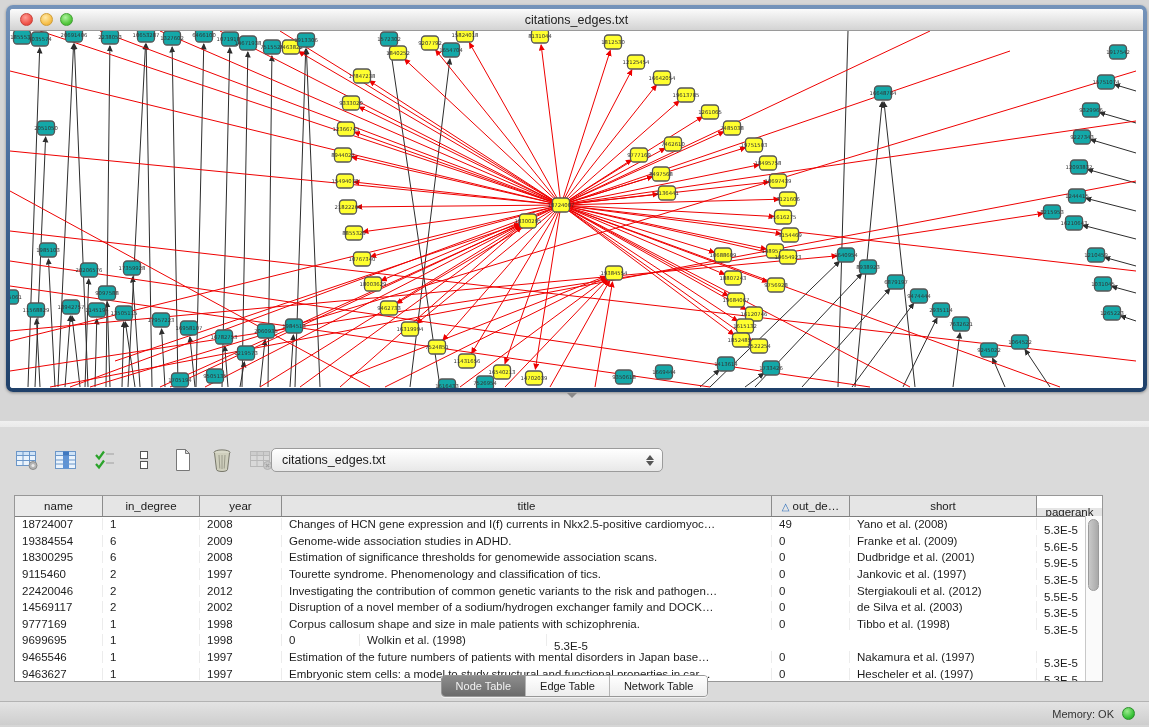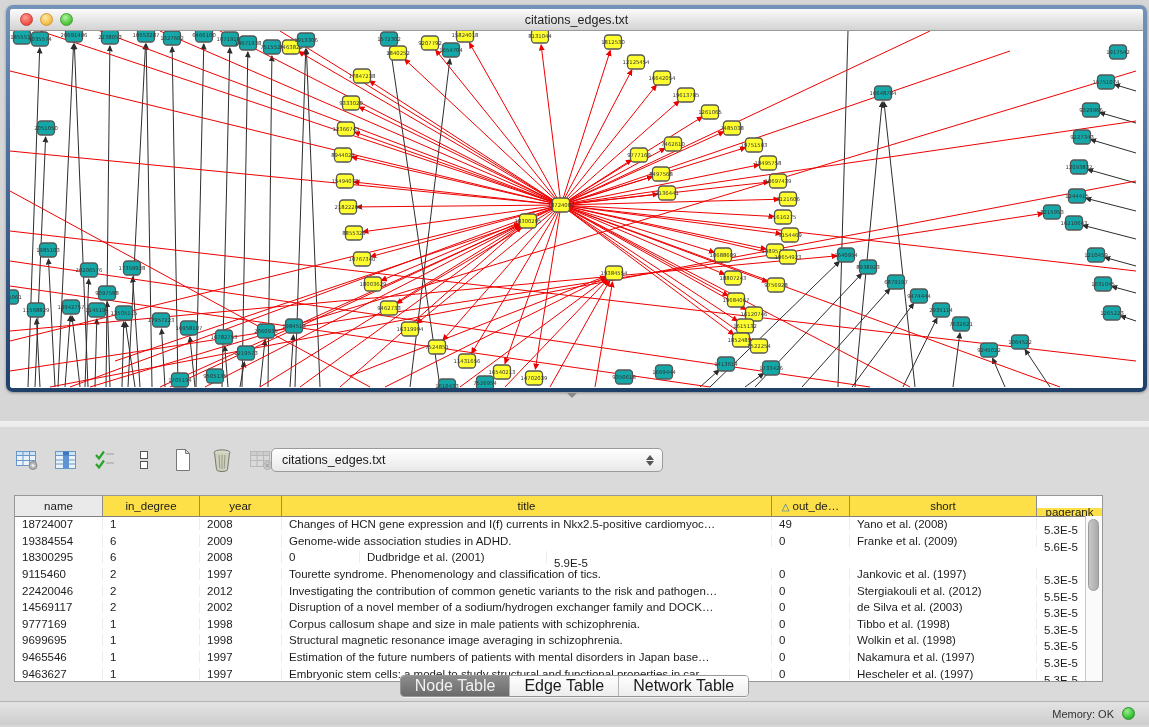--- a/index.html
+++ b/index.html
@@ -37,33 +37,33 @@
 
   .combo{position:absolute;left:271px;top:21px;width:392px;height:24px;background:linear-gradient(180deg,#ffffff,#e8e8e8);border:1px solid #9b9b9b;border-radius:5px;display:flex;align-items:center;box-sizing:border-box;}
   .combo .ctext{font-size:12.5px;color:#1a1a1a;margin-left:10px;flex:1;}
   .combo .arrows{display:flex;flex-direction:column;align-items:center;margin-right:8px;gap:1px;}
   .combo .arrows i{width:0;height:0;border-left:4px solid transparent;border-right:4px solid transparent;display:block;}
   .combo .up{border-bottom:5px solid #555;}
   .combo .down{border-top:5px solid #555;}
 
   .datatable{position:absolute;left:14px;top:68px;width:1089px;height:187px;background:#fff;border:1px solid #979797;box-sizing:border-box;}
   .thead{display:flex;height:20px;border-bottom:1px solid #7e7e7e;}
-  .th{box-sizing:border-box;background:#fde047;border-right:1px solid #8c8c8c;font-size:11.5px;color:#1a1a1a;display:flex;align-items:center;justify-content:center;white-space:nowrap;overflow:hidden;}
+  .th{box-sizing:border-box;background:#e5e5e5;border-right:1px solid #8c8c8c;font-size:11.5px;color:#1a1a1a;display:flex;align-items:center;justify-content:center;white-space:nowrap;overflow:hidden;}
   .th.grey{background:#eaeaea;}
   .sort-tri{color:#2e6fba;font-size:10px;margin-right:3px;}
   .tbody{position:absolute;top:20px;left:0;right:17px;bottom:0;overflow:hidden;}
   .tr{display:flex;height:16.6px;align-items:center;}
   .td{box-sizing:border-box;padding-left:7px;font-size:11.5px;color:#1c1c1c;white-space:nowrap;overflow:hidden;border-right:1px solid #ececec;}
   .c0{width:88px;}.c1{width:97px;}.c2{width:82px;}.c3{width:490px;}.c4{width:78px;}.c5{width:187px;}.c6{flex:1;border-right:none;margin-top:12px;}
   .vscroll{position:absolute;top:20px;right:0;width:17px;bottom:0;background:#fafafa;border-left:1px solid #c8c8c8;box-sizing:border-box;}
   .vthumb{position:absolute;left:2px;top:3px;width:11px;height:72px;background:linear-gradient(90deg,#c9c9c9,#a9a9a9);border-radius:6px;border:1px solid #9a9a9a;box-sizing:border-box;}
 
   .tabbar{position:absolute;left:0;top:248px;width:100%;display:flex;justify-content:center;}
   .tabgroup{display:flex;border:1px solid #979797;border-radius:4px;overflow:hidden;height:20px;box-shadow:0 1px 0 rgba(255,255,255,.6);}
-  .tab{display:flex;align-items:center;justify-content:center;font-size:16px;padding:0 14px;background:linear-gradient(180deg,#ffffff,#ededed);color:#1a1a1a;border-right:1px solid #b5b5b5;}
+  .tab{display:flex;align-items:center;justify-content:center;font-size:11px;padding:0 14px;background:linear-gradient(180deg,#ffffff,#ededed);color:#1a1a1a;border-right:1px solid #b5b5b5;}
   .tab:last-child{border-right:none;}
   .tab.sel{background:linear-gradient(180deg,#8d8d8d,#6b6b6b);color:#f2f2f2;}
 
   
   .statusbar{position:absolute;left:0;top:701px;width:1149px;height:24px;background:linear-gradient(180deg,#e3e3e3,#cecece);border-top:1px solid #b3b3b3;box-sizing:border-box;display:flex;align-items:center;justify-content:flex-end;}
   .statusbar .mem{font-size:11px;color:#333;margin-right:8px;}
   .memdot{width:13px;height:13px;border-radius:50%;background:radial-gradient(circle at 38% 30%,#9ceb8e,#35c035 65%,#249324);border:1px solid #2a8f2a;margin-right:14px;box-sizing:border-box;}
 </style>
 </head>
 <body>
@@ -583,20 +583,21 @@
             <div class="td c2">2009</div>
             <div class="td c3">Genome-wide association studies in ADHD.</div>
             <div class="td c4">0</div>
             <div class="td c5">Franke et al. (2009)</div>
             <div class="td c6">5.6E-5</div>
           </div>
           <div class="tr">
             <div class="td c0">18300295</div>
             <div class="td c1">6</div>
             <div class="td c2">2008</div>
+            <div class="td c3">Estimation of significance thresholds for genomewide association scans.</div>
             <div class="td c4">0</div>
             <div class="td c5">Dudbridge et al. (2001)</div>
             <div class="td c6">5.9E-5</div>
           </div>
           <div class="tr">
             <div class="td c0">9115460</div>
             <div class="td c1">2</div>
             <div class="td c2">1997</div>
             <div class="td c3">Tourette syndrome. Phenomenology and classification of tics.</div>
             <div class="td c4">0</div>
@@ -627,21 +628,20 @@
             <div class="td c2">1998</div>
             <div class="td c3">Corpus callosum shape and size in male patients with schizophrenia.</div>
             <div class="td c4">0</div>
             <div class="td c5">Tibbo et al. (1998)</div>
             <div class="td c6">5.3E-5</div>
           </div>
           <div class="tr">
             <div class="td c0">9699695</div>
             <div class="td c1">1</div>
             <div class="td c2">1998</div>
-            <div class="td c3">Structural magnetic resonance image averaging in schizophrenia.</div>
             <div class="td c4">0</div>
             <div class="td c5">Wolkin et al. (1998)</div>
             <div class="td c6">5.3E-5</div>
           </div>
           <div class="tr">
             <div class="td c0">9465546</div>
             <div class="td c1">1</div>
             <div class="td c2">1997</div>
             <div class="td c3">Estimation of the future numbers of patients with mental disorders in Japan base…</div>
             <div class="td c4">0</div>

